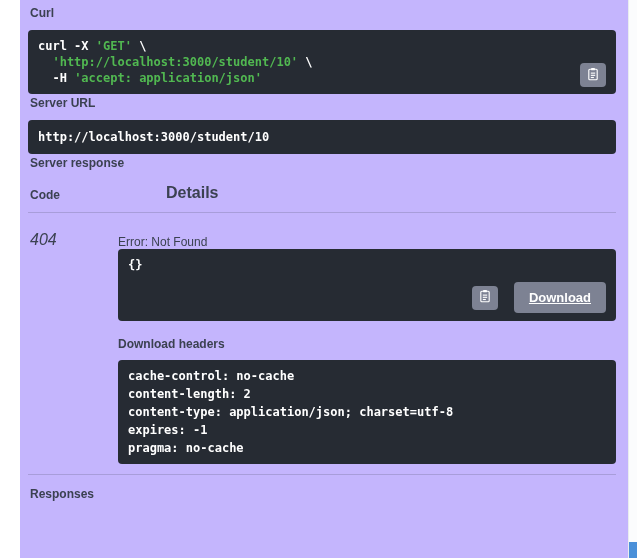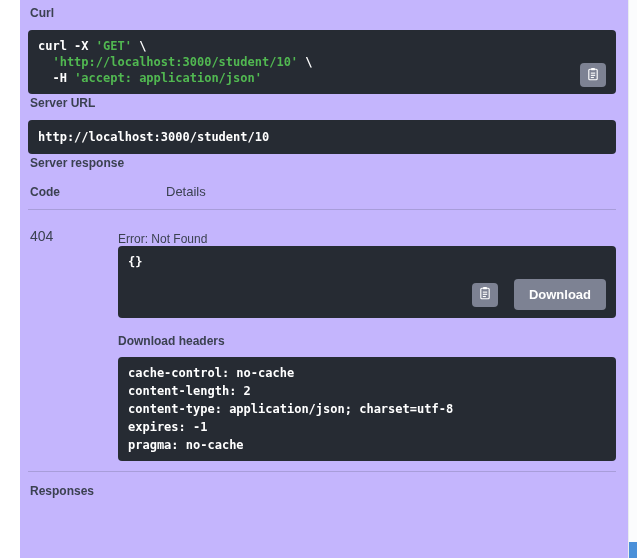--- a/index.html
+++ b/index.html
@@ -61,42 +61,43 @@
   .live-table { margin-top: 14px; }
   .tbl-head {
     display: flex;
     align-items: flex-end;
     padding: 0 0 10px 2px;
     border-bottom: 1px solid rgba(59,65,81,.2);
   }
   .col-status { width: 88px; }
   .col-details { flex: 1; }
   .th-code { font-size: 12px; font-weight: 700; color: #3b4151; }
-  .th-details { font-size: 13px; font-weight: 400; color: #3b4151; padding-left: 48px; }
+  .th-details { font-size: 16px; font-weight: 700; color: #3b4151; padding-left: 48px; }
   .tbl-row {
     display: flex;
     padding: 14px 0 10px 2px;
     border-bottom: 1px solid rgba(59,65,81,.2);
   }
-  .status-code { font-size: 14px; color: #3b4151; padding-top: 4px; }
+  .status-code { font-size: 16px; color: #3b4151; padding-top: 4px; font-style: italic; }
   .error-text { font-size: 12px; color: #3b4151; padding-top: 8px; }
   .sub-title {
     font-size: 12px;
     font-weight: 700;
     color: #3b4151;
     margin: 16px 0 9px 0;
   }
   .body-block { min-height: 72px; }
   .body-actions {
     position: absolute;
     right: 10px;
     bottom: 8px;
     display: flex;
     align-items: center;
     gap: 16px;
+    text-decoration: underline;
   }
   .body-actions .copy-btn { position: static; }
   .download-btn {
     background: #7d8293;
     color: #ffffff;
     border: none;
     border-radius: 4px;
     font-family: "Liberation Sans", sans-serif;
     font-size: 13px;
     font-weight: 700;

